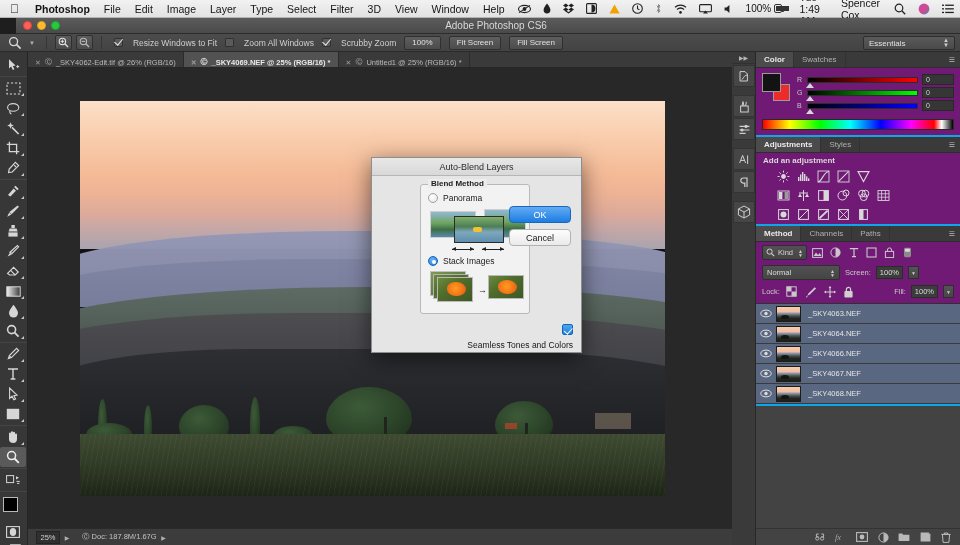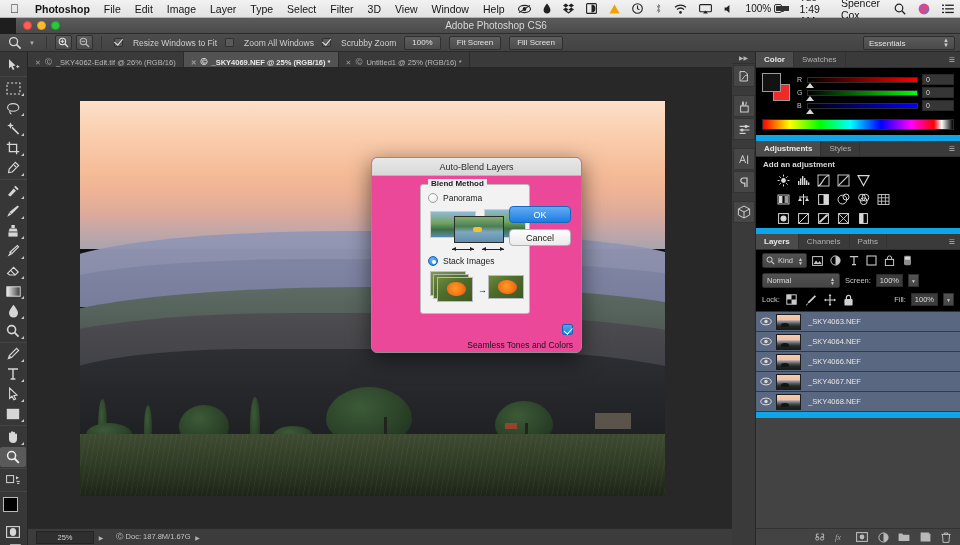--- a/index.html
+++ b/index.html
@@ -215,21 +215,21 @@
     background: #a5442a; opacity: .85;
   }
 
   
   .statusbar {
     position: absolute; left: 28px; top: 528px; width: 704px; height: 17px;
     background: #3c3c3c; border-top: 1px solid #2a2a2a;
     display: flex; align-items: center; font-size: 7.5px; color: #c2c2c2;
   }
   .zoomfield {
-    width: 58px; height: 13px; margin-left: 8px;
+    width: 24px; height: 13px; margin-left: 8px;
     background: #2f2f2f; border: 1px solid #242424;
     display: flex; align-items: center; justify-content: center;
     font-size: 7.5px; color: #d0d0d0;
   }
   .sb-arrow { width: 14px; text-align: center; font-size: 6px; color: #b0b0b0; }
   .sb-doc { margin-left: 8px; }
 
   
   .dockrail {
     position: absolute; left: 732px; top: 52px; width: 24px; height: 493px;
@@ -244,21 +244,21 @@
     background: #464646; border: 1px solid #333;
     display: flex; align-items: center; justify-content: center;
   }
   .railgap { height: 6px; }
 
   
   .rightpanels {
     position: absolute; left: 756px; top: 52px; width: 204px; height: 493px;
     background: #434343;
   }
-  .panel { background: #000000; border-bottom: 6px solid #0ea5e9; }
+  .panel { background: #701a75; border-bottom: 2px solid #0ea5e9; }
   .ptabs {
     height: 16px; background: #3a3a3a; display: flex; align-items: stretch;
     border-bottom: 1px solid #2d2d2d;
   }
   .ptab {
     padding: 0 8px; display: flex; align-items: center;
     font-size: 8px; color: #b0b0b0; border-right: 1px solid #323232;
   }
   .ptab.active { background: #4b4b4b; color: #e9e9e9; font-weight: bold; }
   .pmenu { margin-left: auto; padding: 0 5px; display: flex; align-items: center; color: #bbb; font-size: 7px; }
@@ -348,21 +348,21 @@
   .panelfoot {
     position: absolute; left: 0; bottom: 0; width: 204px; height: 17px;
     background: #434343; border-top: 1px solid #333;
     display: flex; align-items: center; justify-content: flex-end; gap: 9px; padding-right: 8px;
   }
   .footico { width: 12px; height: 12px; display: flex; align-items: center; justify-content: center; color: #b9b9b9; font-size: 8px; }
 
   
   .dialog {
     position: absolute; left: 371px; top: 157px; width: 211px; height: 196px;
-    background: #ec4899; border: 1px solid #8e8e8e; border-radius: 6px;
+    background: #e5e5e5; border: 1px solid #8e8e8e; border-radius: 0;
     box-shadow: 0 6px 22px rgba(0,0,0,.55);
     overflow: hidden;
   }
   .dlg-title {
     height: 18px; background: linear-gradient(to bottom, #e8e8e8, #d8d8d8);
     border-bottom: 1px solid #b6b6b6;
     display: flex; align-items: center; justify-content: center;
     font-size: 9px; color: #2b2b2b;
   }
   .dlg-body { position: relative; padding: 8px 8px 0 8px; margin-left: 40px; }
@@ -1060,21 +1060,21 @@
           <svg width="13" height="13" viewBox="0 0 13 13">
               <rect x="2.6" y="1.6" width="7.8" height="9.8" fill="none" stroke="#d8d8d8" stroke-width="1"></rect>
               <rect x="2.6" y="1.6" width="3.9" height="9.8" fill="#d8d8d8"></rect>
             </svg>
         </span>
       </div>
     </div>
 
     <div class="panel">
       <div class="ptabs">
-        <div class="ptab active">Layers</div>
+        <div class="ptab active">Method</div>
         <div class="ptab">Channels</div>
         <div class="ptab">Paths</div>
         <div class="pmenu">☰</div>
       </div>
       <div class="lrow1">
         <span class="kindsel">
           <svg width="9" height="9" viewBox="0 0 9 9">
               <circle cx="3.6" cy="3.6" r="2.6" fill="none" stroke="#d0d0d0" stroke-width="1"></circle>
               <line x1="5.6" y1="5.6" x2="8.2" y2="8.2" stroke="#d0d0d0" stroke-width="1.1"></line>
             </svg>

